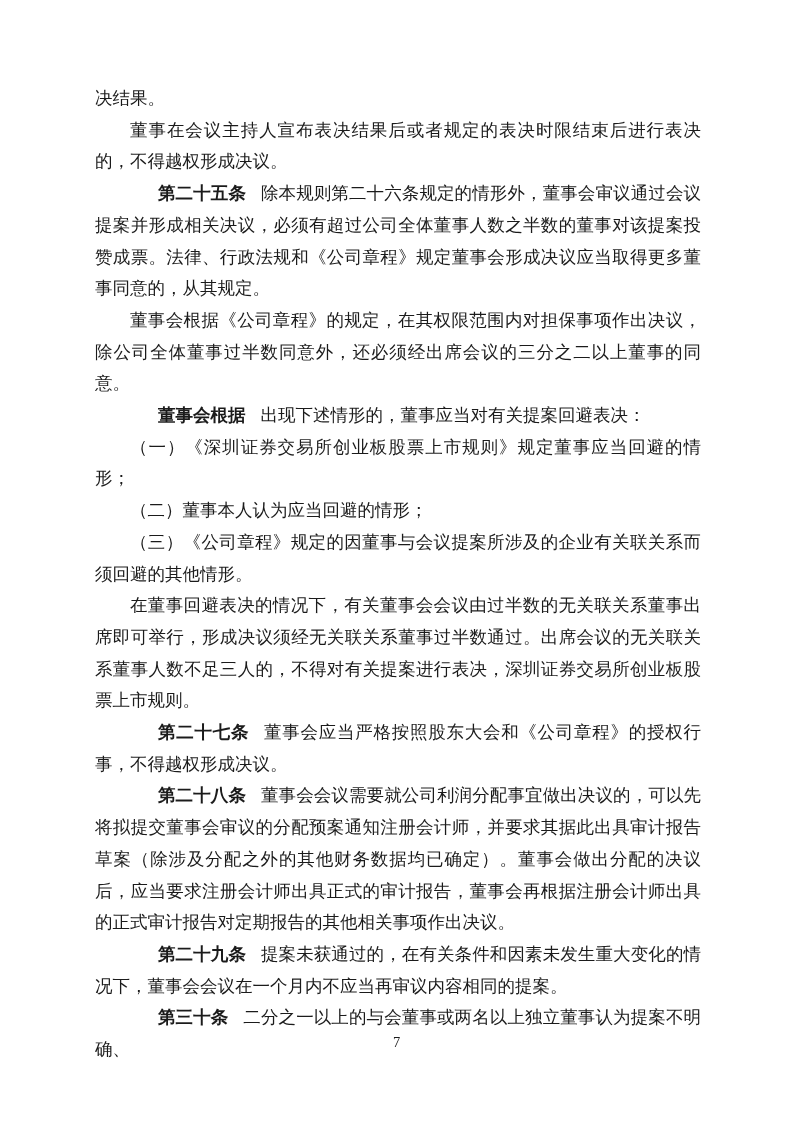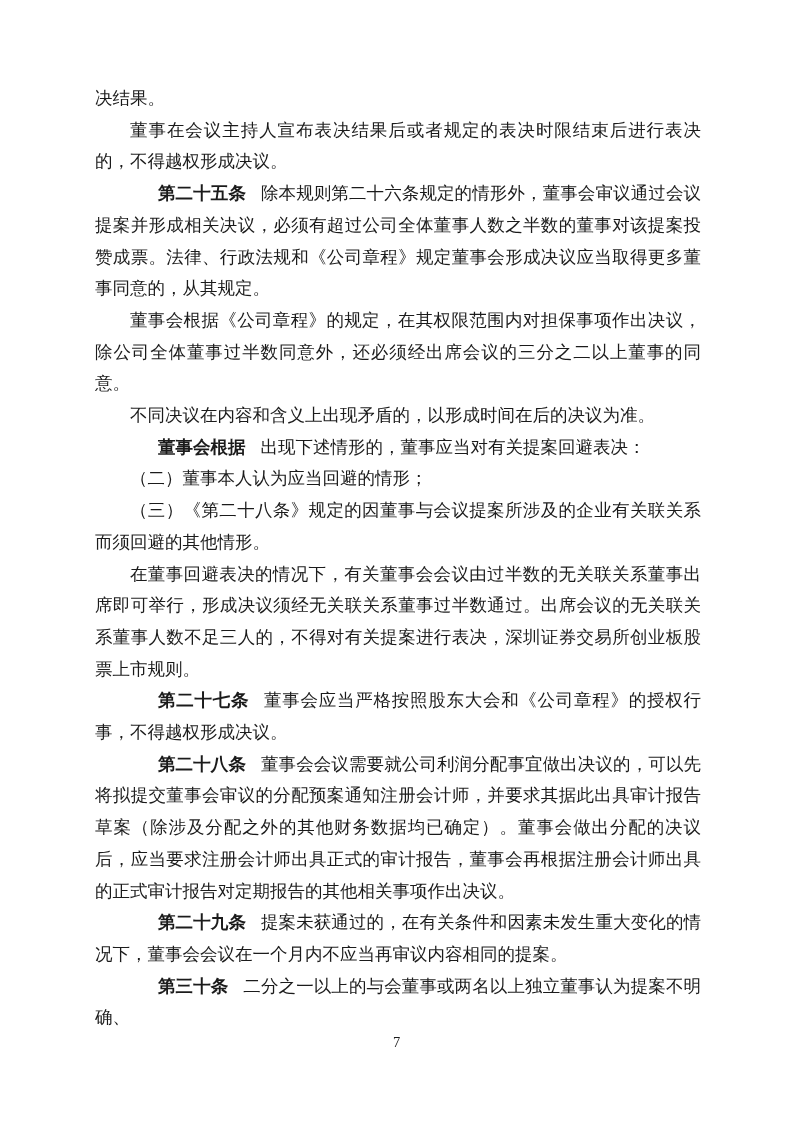--- a/index.html
+++ b/index.html
@@ -59,28 +59,28 @@
   <div class="content">
 
     <p class="para continuation"><span class="article-label"></span><span>决结果。</span></p>
 
     <p class="para"><span class="article-label"></span><span>董事在会议主持人宣布表决结果后或者规定的表决时限结束后进行表决的，不得越权形成决议。</span></p>
 
     <p class="para"><span class="article-label">第二十五条</span><span>除本规则第二十六条规定的情形外，董事会审议通过会议提案并形成相关决议，必须有超过公司全体董事人数之半数的董事对该提案投赞成票。法律、行政法规和《公司章程》规定董事会形成决议应当取得更多董事同意的，从其规定。</span></p>
 
     <p class="para"><span class="article-label"></span><span>董事会根据《公司章程》的规定，在其权限范围内对担保事项作出决议，除公司全体董事过半数同意外，还必须经出席会议的三分之二以上董事的同意。</span></p>
 
-    <p class="para"><span class="article-label"></span><span>不同决议在内容和含义上出现矛盾的，以形成时间在后的决议为准。</span></p>
 
     <p class="para"><span class="article-label">董事会根据</span><span>出现下述情形的，董事应当对有关提案回避表决：</span></p>
 
+    <p class="para"><span class="article-label"></span><span>（一）《深圳证券交易所创业板股票上市规则》规定董事应当回避的情形；</span></p>
 
     <p class="para"><span class="article-label"></span><span>（二）董事本人认为应当回避的情形；</span></p>
 
-    <p class="para"><span class="article-label"></span><span>（三）《第二十八条》规定的因董事与会议提案所涉及的企业有关联关系而须回避的其他情形。</span></p>
+    <p class="para"><span class="article-label"></span><span>（三）《公司章程》规定的因董事与会议提案所涉及的企业有关联关系而须回避的其他情形。</span></p>
 
     <p class="para"><span class="article-label"></span><span>在董事回避表决的情况下，有关董事会会议由过半数的无关联关系董事出席即可举行，形成决议须经无关联关系董事过半数通过。出席会议的无关联关系董事人数不足三人的，不得对有关提案进行表决，深圳证券交易所创业板股票上市规则。</span></p>
 
     <p class="para"><span class="article-label">第二十七条</span><span>董事会应当严格按照股东大会和《公司章程》的授权行事，不得越权形成决议。</span></p>
 
     <p class="para"><span class="article-label">第二十八条</span><span>董事会会议需要就公司利润分配事宜做出决议的，可以先将拟提交董事会审议的分配预案通知注册会计师，并要求其据此出具审计报告草案（除涉及分配之外的其他财务数据均已确定）。董事会做出分配的决议后，应当要求注册会计师出具正式的审计报告，董事会再根据注册会计师出具的正式审计报告对定期报告的其他相关事项作出决议。</span></p>
 
     <p class="para"><span class="article-label">第二十九条</span><span>提案未获通过的，在有关条件和因素未发生重大变化的情况下，董事会会议在一个月内不应当再审议内容相同的提案。</span></p>
 
     <p class="para"><span class="article-label">第三十条</span><span>二分之一以上的与会董事或两名以上独立董事认为提案不明确、</span></p>

